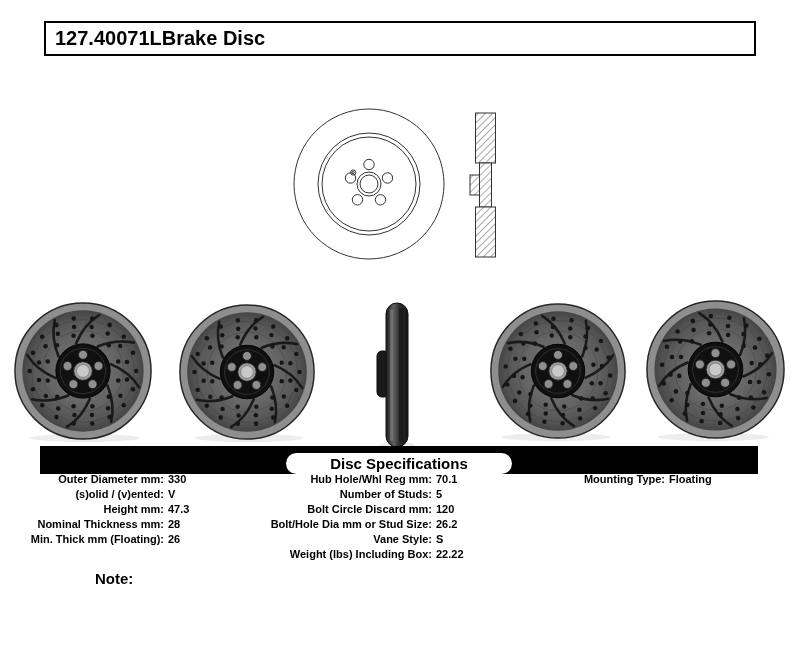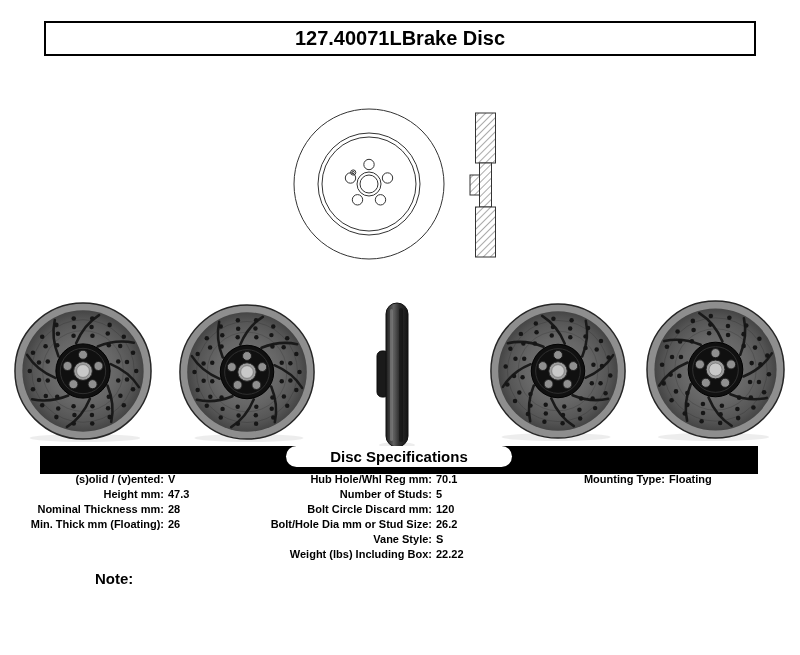--- a/index.html
+++ b/index.html
@@ -1,42 +1,42 @@
 <!DOCTYPE html>
 <html><head>
 <meta charset="utf-8">
 <style>
   *{margin:0;padding:0;box-sizing:border-box}
   html,body{background:#fff}
   .page{position:relative;width:800px;height:655px;background:#fff;
         font-family:"Liberation Sans",sans-serif;color:#000;overflow:hidden}
 
   .header-box{position:absolute;left:44px;top:21px;width:712px;height:35px;
-    border:2px solid #000;display:flex;justify-content:center;
+    border:2px solid #000;display:flex;justify-content:flex-start;
     align-items:center;padding:0 9px;font-size:20px;font-weight:bold}
 
   .tech-drawing{position:absolute;left:283px;top:103px;width:230px;height:162px}
   .td-line{fill:none;stroke:#333;stroke-width:1}
   .td-hatch{fill:url(#hatch);stroke:#333;stroke-width:1}
 
   .rotor,.rotor-edge{position:absolute}
   .rotor .rim{fill:#8e8e8e;stroke:#262626;stroke-width:1.5}
   .rotor .face{fill:url(#faceG)}
   .rotor .machining{fill:none;stroke:rgba(0,0,0,.15);stroke-width:1}
   .gen-slots path{fill:none;stroke:#1a1a1a;stroke-width:2.6;stroke-linecap:round}
   .gen-holes circle{fill:#161616}
   .rotor .hat{fill:#101010;stroke:#000;stroke-width:1}
   .rotor .hat-ring{fill:none;stroke:#303030;stroke-width:1}
   .gen-lugs circle{fill:#8f8f8f;stroke:#1e1e1e;stroke-width:1}
   .rotor .bore{fill:#9e9e9e;stroke:#222;stroke-width:1}
   .rotor .bore-inner{fill:#c9c9c9;stroke:#555;stroke-width:.5}
   .shadow{fill:#000;opacity:.07}
 
   .banner{position:absolute;left:40px;top:446px;width:718px;height:28px;
-    background:#000;display:flex;align-items:flex-start;justify-content:center}
+    background:#000;display:flex;align-items:flex-end;justify-content:center}
   .banner-pill{background:#fff;border-radius:12px;padding:1px 44px;
     font-size:15px;font-weight:bold;line-height:19px;color:#000}
 
   .spec-col{position:absolute;top:472px;font-size:11px;font-weight:bold}
   .spec-row{display:flex;line-height:15px;white-space:nowrap}
   .spec-label{display:inline-block;text-align:right}
   .spec-value{margin-left:4px;text-align:left}
   .col-left{left:26px}   .col-left  .spec-label{width:138px}
   .col-mid{left:248px}   .col-mid   .spec-label{width:184px}
   .col-right{left:545px} .col-right .spec-label{width:120px}
@@ -416,20 +416,24 @@
     </svg>
 
   </div>
 
   <div class="banner">
     <span class="banner-pill">Disc Specifications</span>
   </div>
 
   <div class="spec-col col-left">
     <div class="spec-row">
+      <span class="spec-label">Outer Diameter mm:</span>
+      <span class="spec-value">330</span>
+    </div>
+    <div class="spec-row">
       <span class="spec-label">(s)olid / (v)ented:</span>
       <span class="spec-value">V</span>
     </div>
     <div class="spec-row">
       <span class="spec-label">Height mm:</span>
       <span class="spec-value">47.3</span>
     </div>
     <div class="spec-row">
       <span class="spec-label">Nominal Thickness mm:</span>
       <span class="spec-value">28</span>

